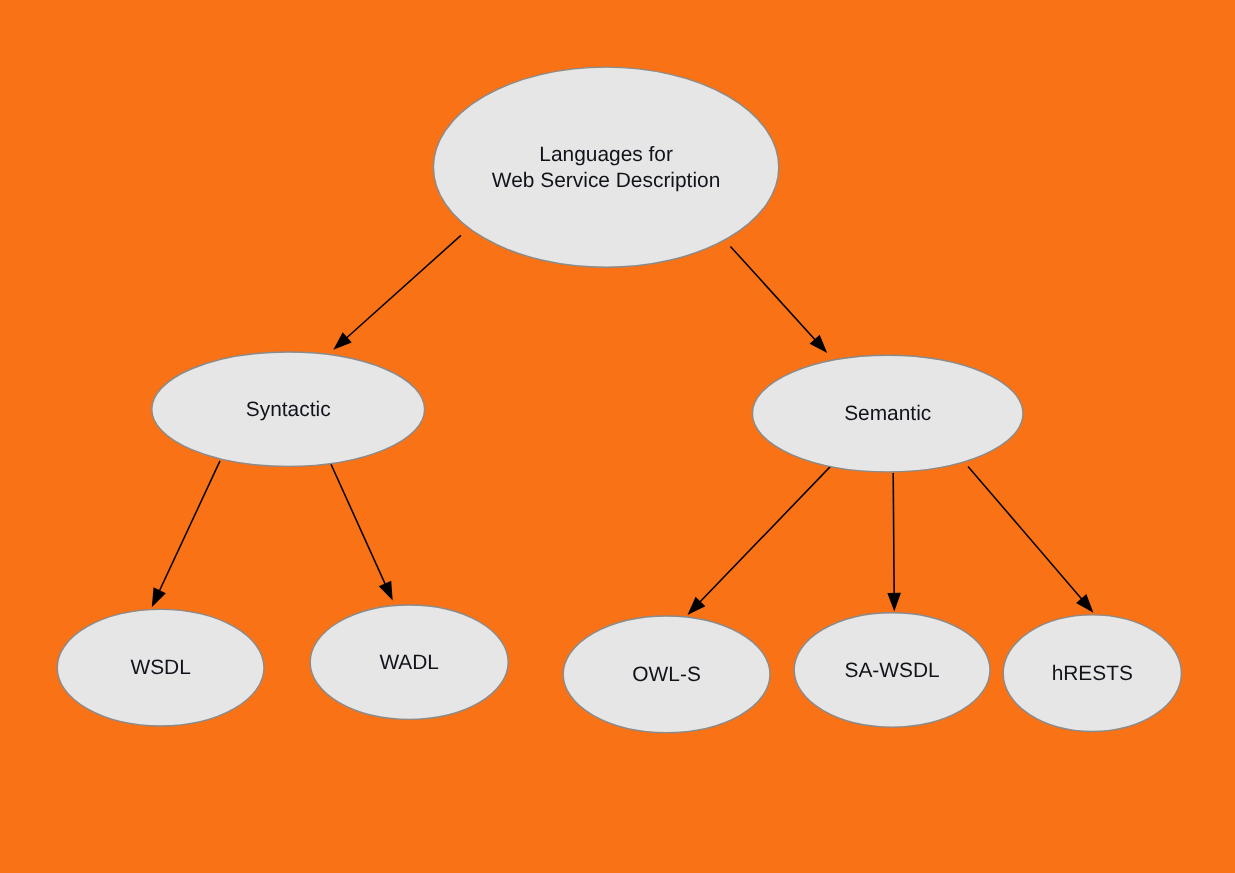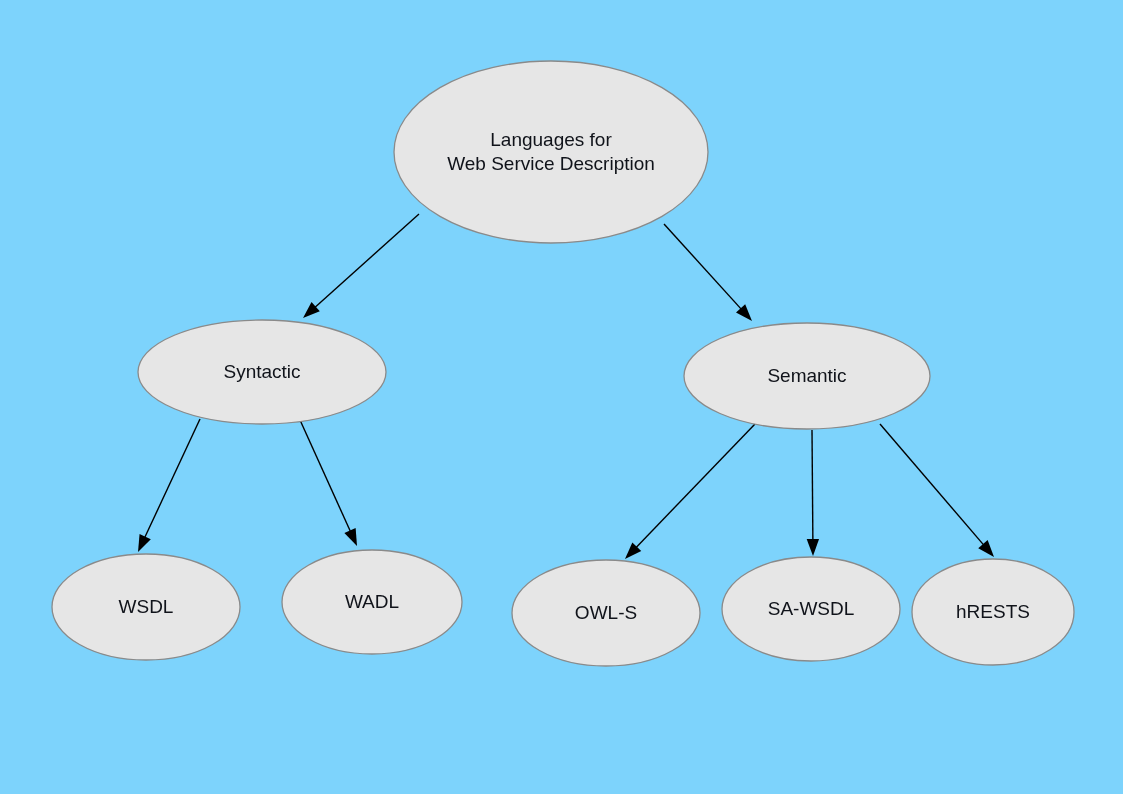--- a/index.html
+++ b/index.html
@@ -8,21 +8,21 @@
     padding: 0;
     background: #ffffff;
   }
   body {
     font-family: "Liberation Sans", sans-serif;
   }
   #diagram-canvas {
     position: relative;
     width: 1123px;
     height: 794px;
-    background: #7dd3fc;
+    background: #f97316;
     overflow: hidden;
   }
   svg.graph {
     position: absolute;
     top: 0;
     left: 0;
     width: 1123px;
     height: 794px;
     display: block;
   }

